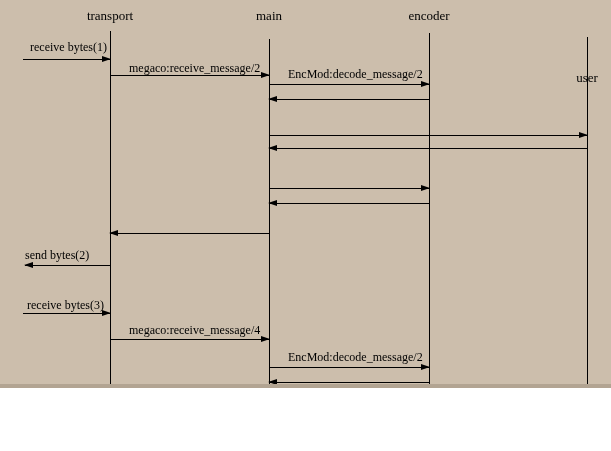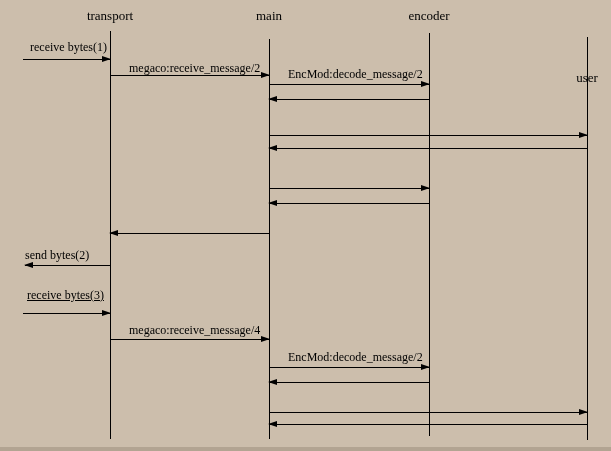--- a/index.html
+++ b/index.html
@@ -1,19 +1,19 @@
 <!DOCTYPE html>
 <html><head>
 <meta charset="utf-8">
 <style>
   html, body { margin: 0; padding: 0; }
   .stage {
     position: relative;
     width: 611px;
-    height: 451px;
+    height: 388px;
     overflow: hidden;
     font-family: "Liberation Serif", "DejaVu Serif", serif;
     color: #000;
   }
   #canvas { position: absolute; inset: 0; }
   .lifeline {
     position: absolute;
     width: 1px;
   }
   .lifeline-label {
@@ -99,21 +99,21 @@
       <div class="msg-line" style="left: 110px; top: 233px; width: 159px; background: rgb(0, 0, 0);">
         <span class="head-left"></span>
       </div>
       <div class="msg-line" style="left: 25px; top: 265px; width: 85px; background: rgb(0, 0, 0);">
         <span class="head-left"></span>
       </div>
       <div class="msg-label" style="left: 10px; top: 249px;">send bytes(2)</div>
       <div class="msg-line" style="left: 23px; top: 313px; width: 87px; background: rgb(0, 0, 0);">
         <span class="head-right"></span>
       </div>
-      <div class="msg-label" style="left: 12px; top: 289px; text-decoration: underline;">receive bytes(3)</div>
+      <div class="msg-label" style="left: 12px; top: 299px;">receive bytes(3)</div>
       <div class="msg-line" style="left: 110px; top: 339px; width: 159px; background: rgb(0, 0, 0);">
         <span class="head-right"></span>
       </div>
       <div class="msg-label" style="left: 114px; top: 324px;">megaco:receive_message/4</div>
       <div class="msg-line" style="left: 269px; top: 367px; width: 160px; background: rgb(0, 0, 0);">
         <span class="head-right"></span>
       </div>
       <div class="msg-label" style="left: 273px; top: 351px;">EncMod:decode_message/2</div>
       <div class="msg-line" style="left: 269px; top: 382px; width: 160px; background: rgb(0, 0, 0);">
         <span class="head-left"></span>

